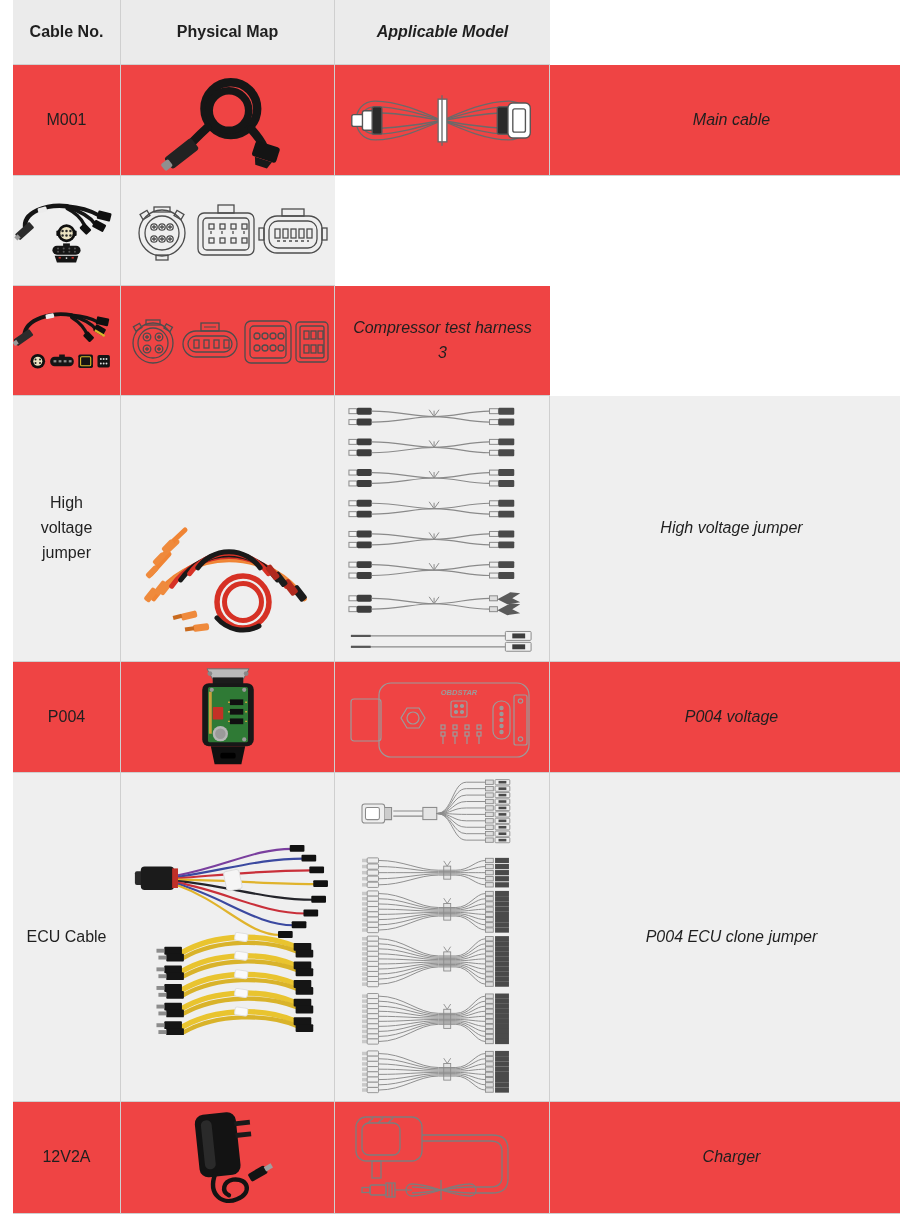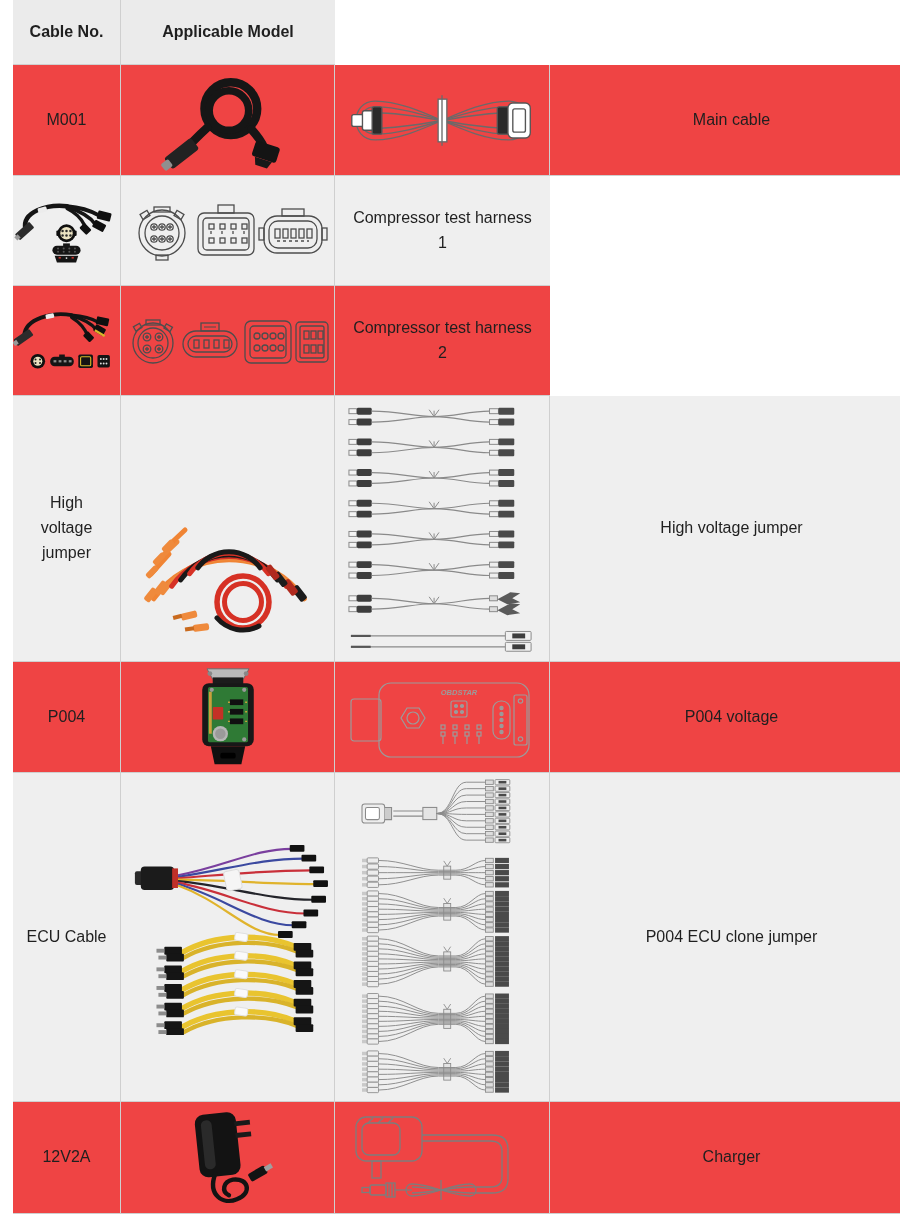--- a/index.html
+++ b/index.html
@@ -1,35 +1,38 @@
 <!DOCTYPE html>
 <html lang="en"><head>
 <meta charset="utf-8">
 <style>
   html,body{margin:0;padding:0;background:#fff;}
   body{font-family:"Liberation Sans","DejaVu Sans",sans-serif;color:#1f1f1f;}
   .table{width:900px;height:1214px;overflow:hidden;background:#fff;margin-left:13px;}
   .row{display:grid;grid-template-columns:108px 214px 215px 363px;}
   .cell{box-sizing:border-box;border-right:1px solid #cfcfcf;border-bottom:1px solid #cfcfcf;
         display:flex;align-items:center;justify-content:center;text-align:center;overflow:hidden;}
-  .cell:last-child{border-right:none;}
+  .cell:last-child{border-right:none;font-style:italic;}
   .thead .cell{background:#ebebeb;font-weight:bold;font-size:16px;}
   .bg-gray .cell{background:#efefef;}
   .bg-white .cell{background:#ef4444;}
   .cell span{display:block;font-size:16px;line-height:1.55;padding:0 12px;}
   svg{display:block;}
 </style>
 </head>
 <body>
 
 <div class="table">
 
   <div class="row thead" style="height:65px">
     <div class="cell">
         <span>Cable No.</span>
+      </div>
+    <div class="cell">
+        <span>Physical Map</span>
       </div>
     <div class="cell">
         <span>Applicable Model</span>
       </div>
   </div>
 
   <div class="row bg-white" style="height:111px">
     <div class="cell">
         <span>M001</span>
       </div>
@@ -158,23 +161,20 @@
             <rect x="194" y="45" width="5" height="12"></rect>
           <rect x="147" y="46" width="5" height="9"></rect>
             <rect x="155" y="46" width="5" height="9"></rect>
             <rect x="163" y="46" width="5" height="9"></rect>
             <rect x="171" y="46" width="5" height="9"></rect>
             <rect x="179" y="46" width="5" height="9"></rect>
           <path d="M149 58 h32" stroke-dasharray="3 3"></path>
         </g>
       </svg>
     </div>
-    <div class="cell">
-        <span>Compressor test harness 1</span>
-      </div>
   </div>
 
   <div class="row bg-white" style="height:110px">
     <div class="cell">
       <svg width="180" height="106" viewBox="0 0 190 112">
         <g fill="none" stroke="#141414" stroke-linecap="round">
           <path d="M20 46 C22 16 70 4 104 10" stroke-width="7"></path>
           <path d="M104 10 C126 12 140 16 150 22" stroke-width="6"></path>
           <path d="M106 12 C128 18 140 26 148 36" stroke-width="6"></path>
           <path d="M104 14 C120 24 128 34 132 46" stroke-width="5.5"></path>
@@ -247,21 +247,21 @@
           <rect x="179" y="38" width="5" height="8"></rect>
             <rect x="186" y="38" width="5" height="8"></rect>
             <rect x="193" y="38" width="5" height="8"></rect>
           <rect x="179" y="52" width="5" height="8"></rect>
             <rect x="186" y="52" width="5" height="8"></rect>
             <rect x="193" y="52" width="5" height="8"></rect>
         </g>
       </svg>
     </div>
     <div class="cell">
-        <span>Compressor test harness 2</span>
+        <span>Compressor test harness 3</span>
       </div>
   </div>
 
   <div class="row bg-gray" style="height:266px">
     <div class="cell">
         <span>High voltage jumper</span>
       </div>
     <div class="cell">
       <svg width="206" height="246" viewBox="0 0 206 246">
         <g fill="none" stroke-linecap="round">

